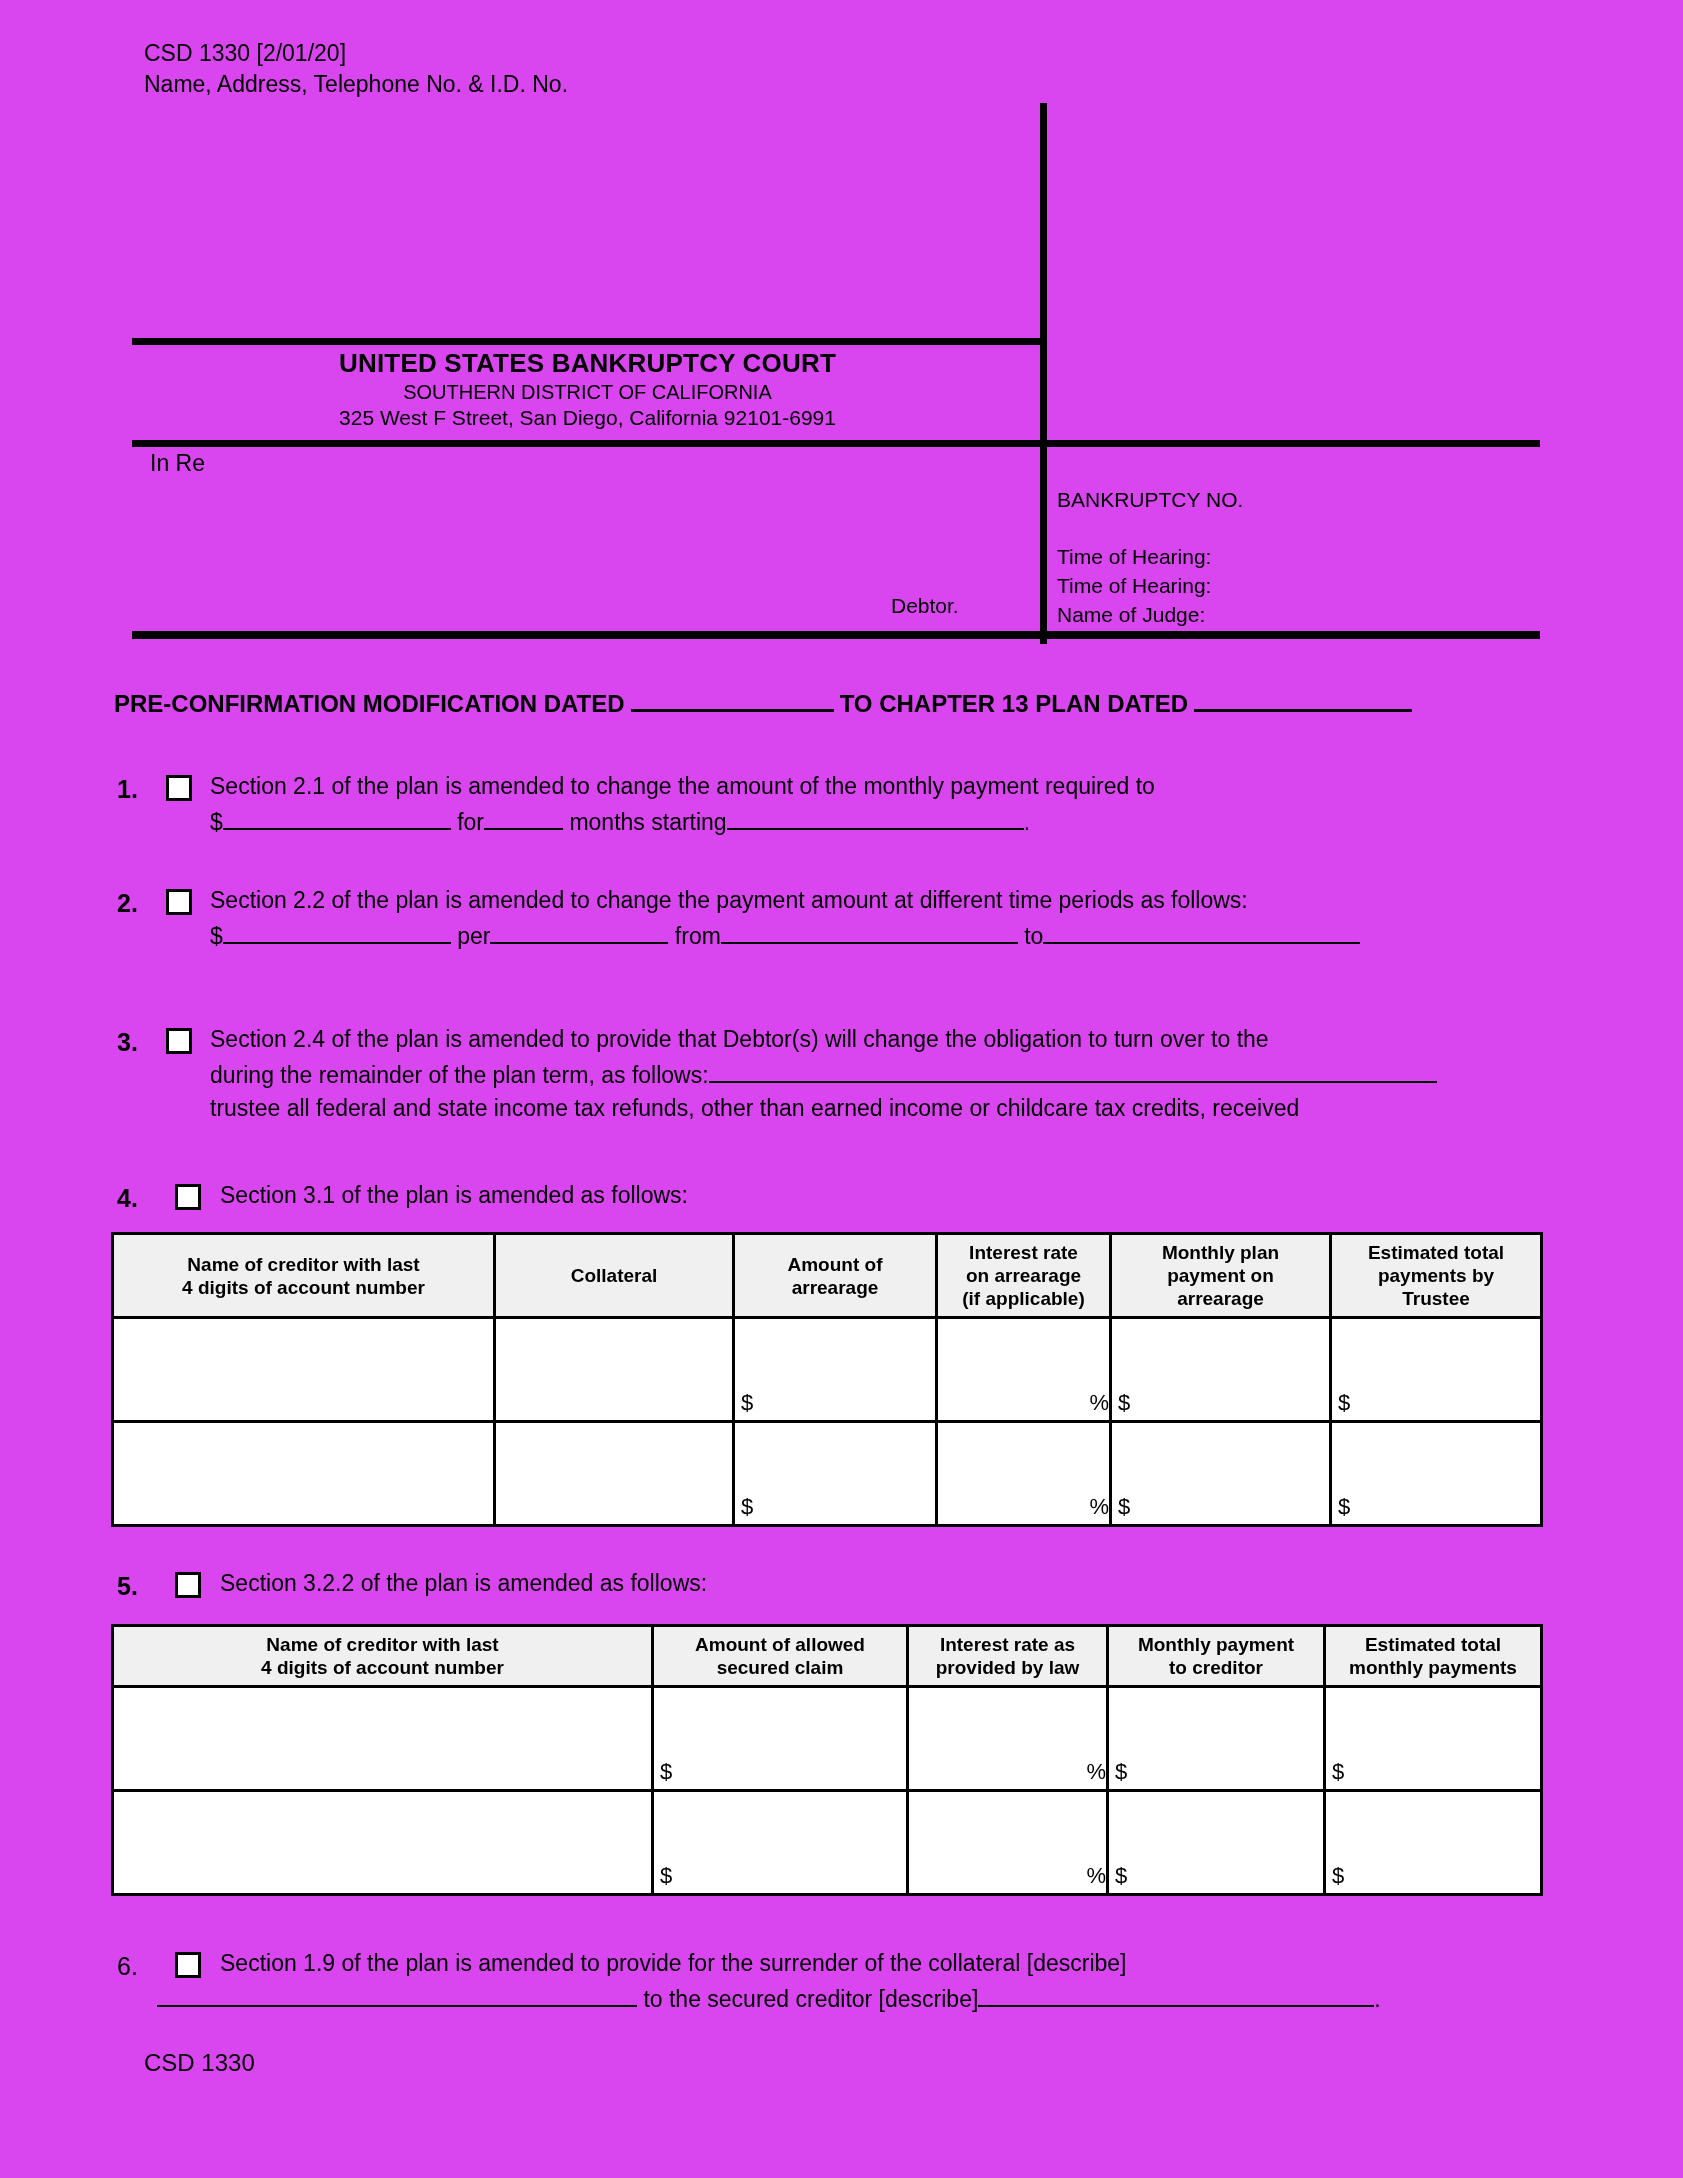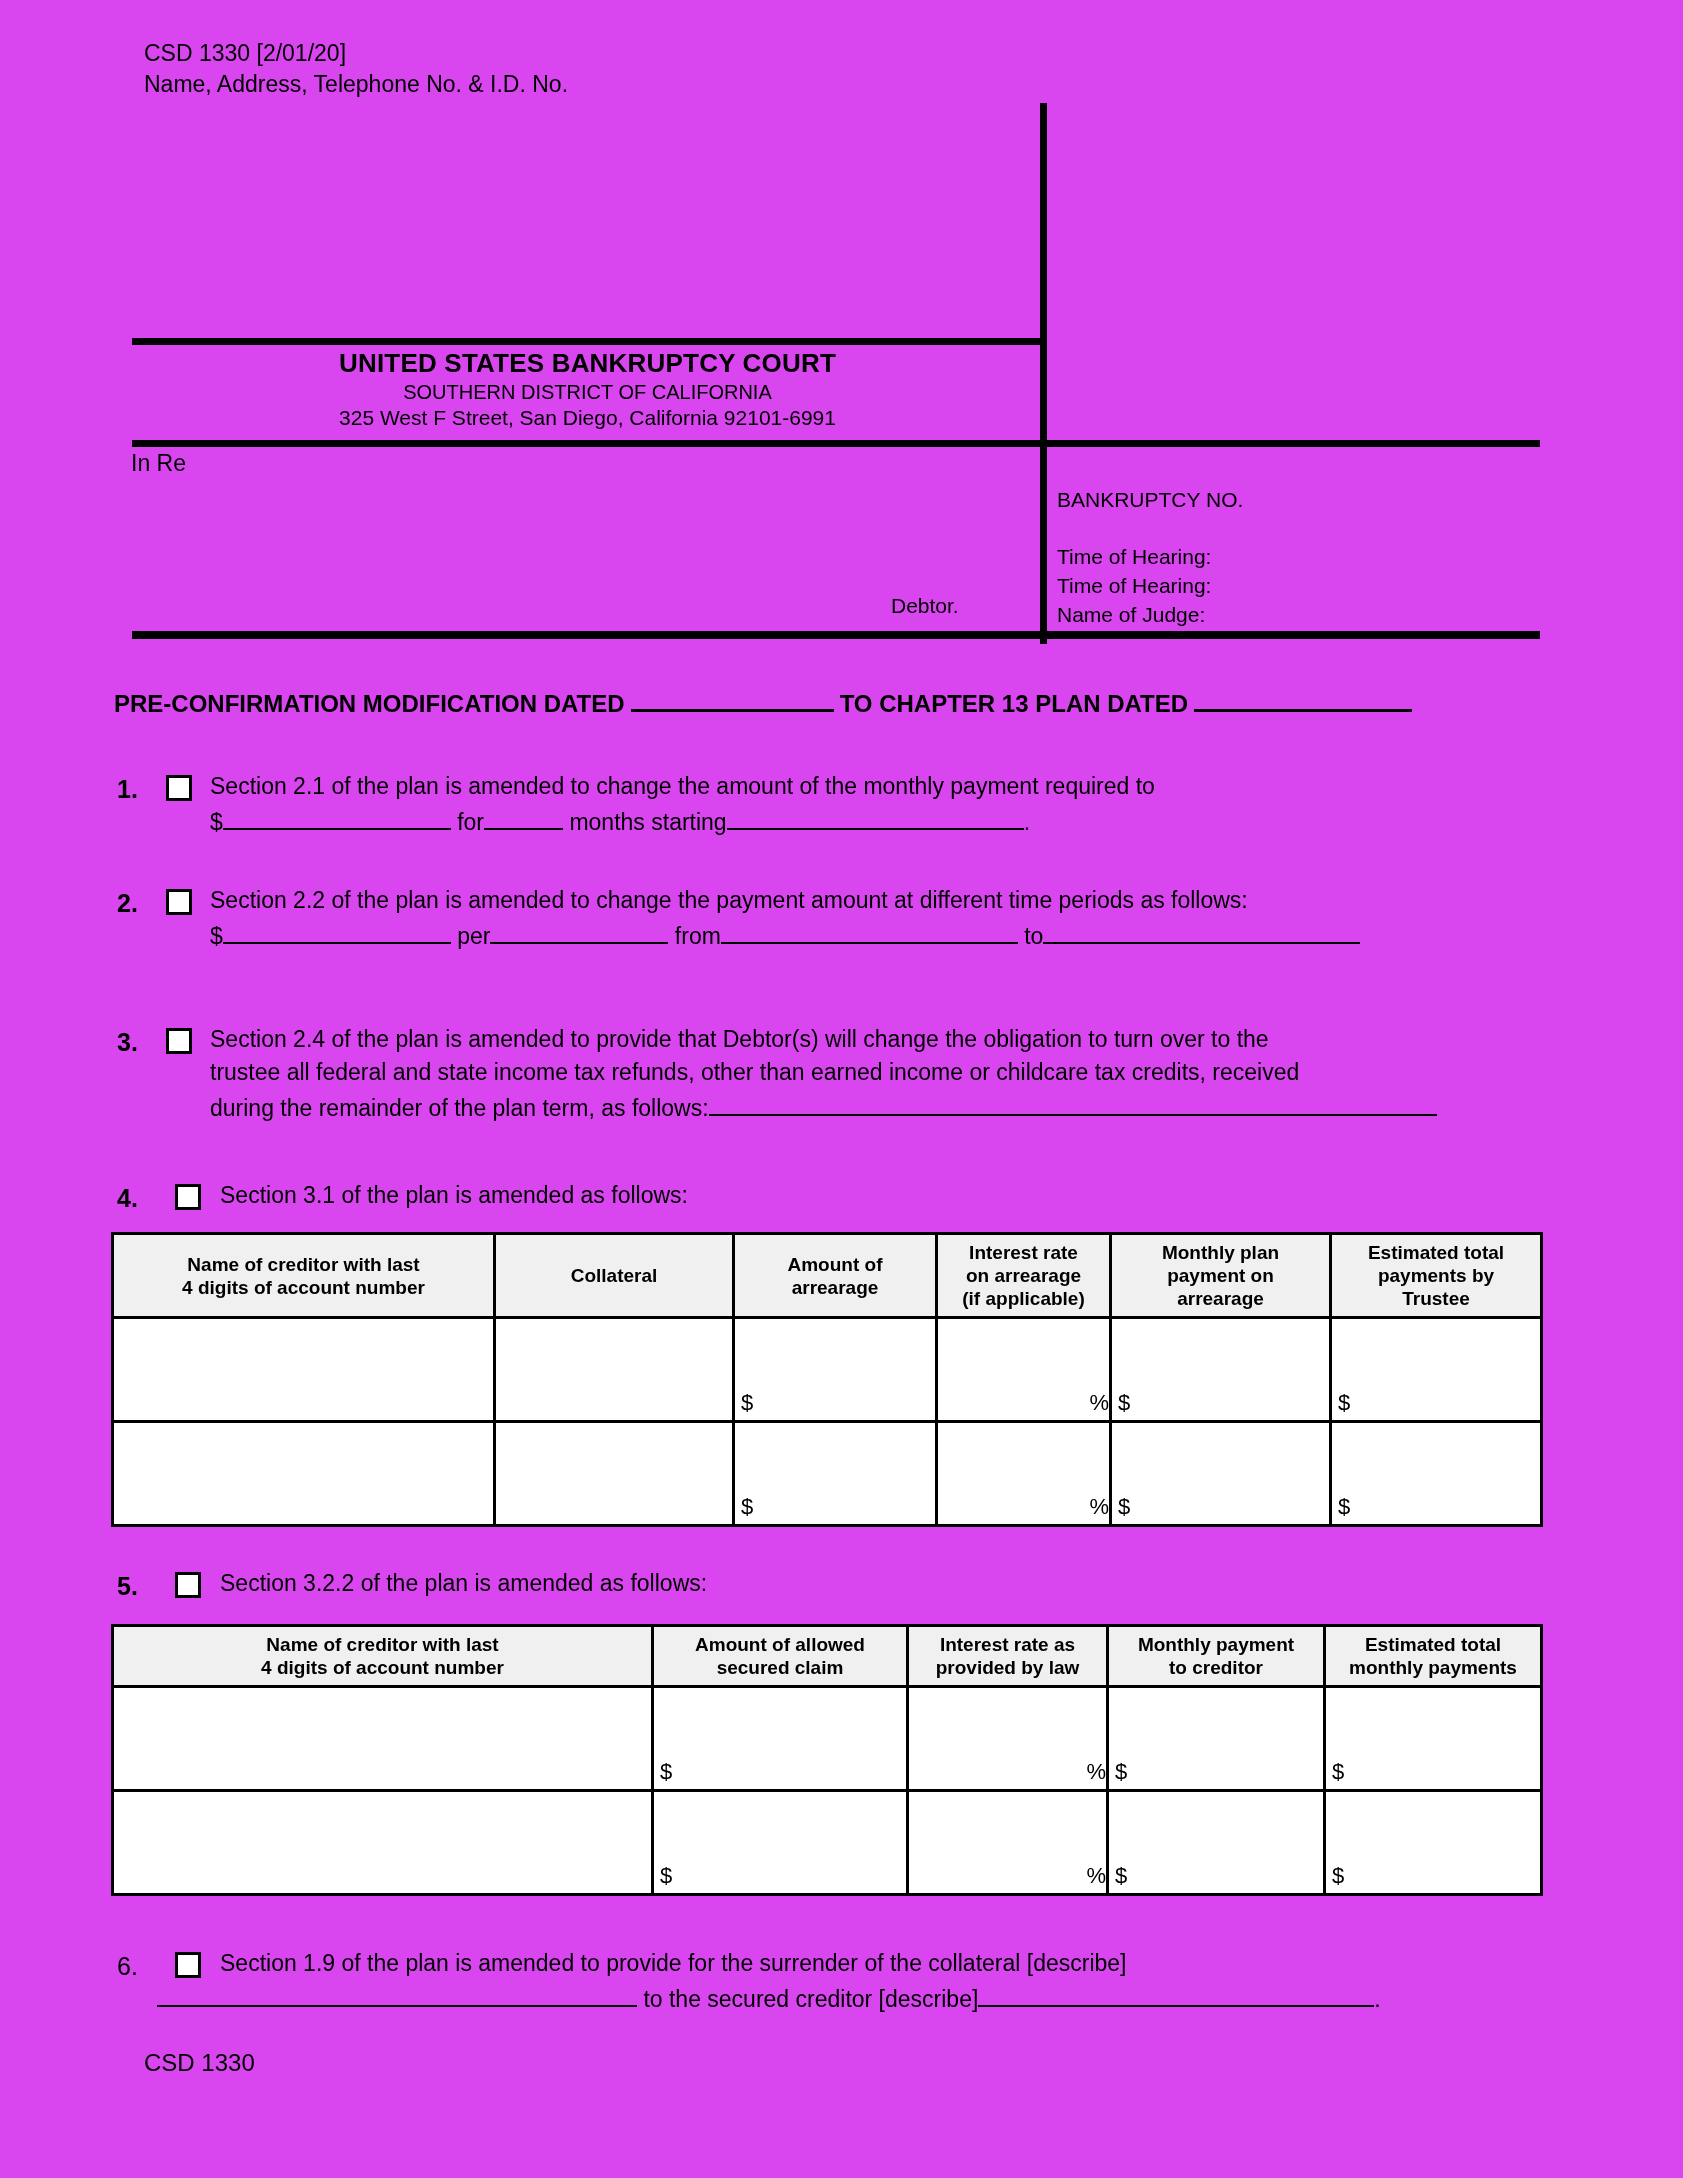--- a/index.html
+++ b/index.html
@@ -85,21 +85,21 @@
     font-size: 20px;
     line-height: 26px;
   }
   .court-address {
     font-size: 21px;
     line-height: 26px;
   }
 
   .inre {
     position: absolute;
-    left: 131px;
+    left: 150px;
     top: 450px;
     font-size: 23px;
   }
   .debtor {
     position: absolute;
     left: 891px;
     top: 594px;
     font-size: 21px;
   }
   .right-col {
@@ -242,24 +242,24 @@
       <span>per</span><span class="ul" style="width:178px;"></span>
       <span>from</span><span class="ul" style="width:297px;"></span>
       <span>to</span><span class="ul" style="width:317px;"></span>
     </div>
   </div>
 
   <div class="item-num" style="left:117px; top:1028px;">3.</div>
   <div class="chk" style="left:166px; top:1028px;"></div>
   <div class="item-body" style="left:210px; top:1023px; width:1351px;">
     <div>Section 2.4 of the plan is amended to provide that Debtor(s) will change the obligation to turn over to the</div>
-    <div>trustee all federal and state income tax refunds, other than earned income or childcare tax credits, received</div>
     <div style="white-space:nowrap;">
       <span>during the remainder of the plan term, as follows:</span><span class="ul" style="width:728px;"></span>
     </div>
+    <div>trustee all federal and state income tax refunds, other than earned income or childcare tax credits, received</div>
   </div>
 
   <div class="item-num" style="left:117px; top:1184px;">4.</div>
   <div class="chk" style="left:175px; top:1184px;"></div>
   <div class="item-body" style="left:220px; top:1179px;">
     <span>Section 3.1 of the plan is amended as follows:</span>
   </div>
 
   <table class="gtbl" style="left:111px; top:1232px; width:1429px;">
     <colgroup>

